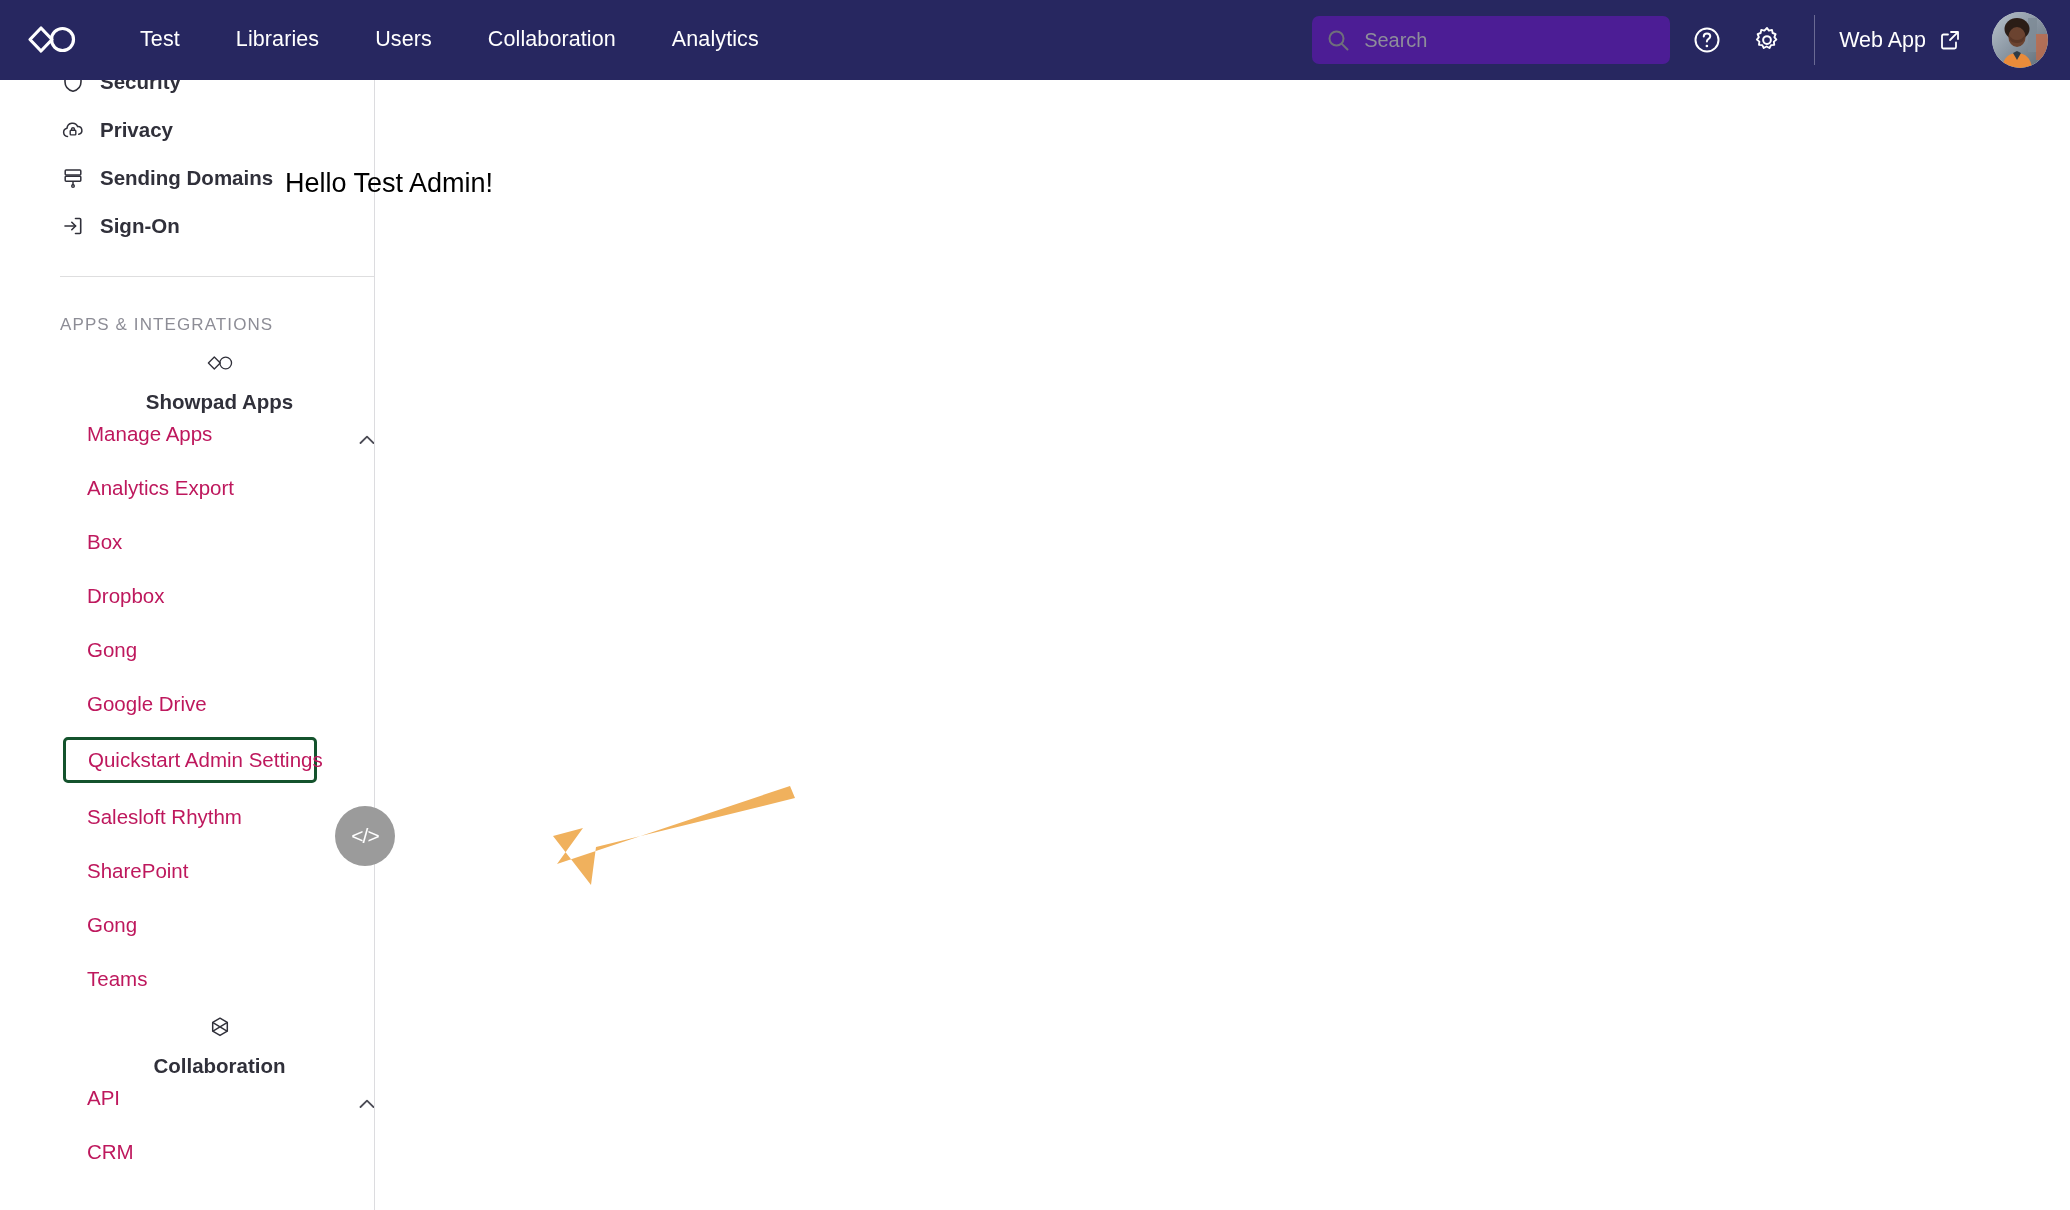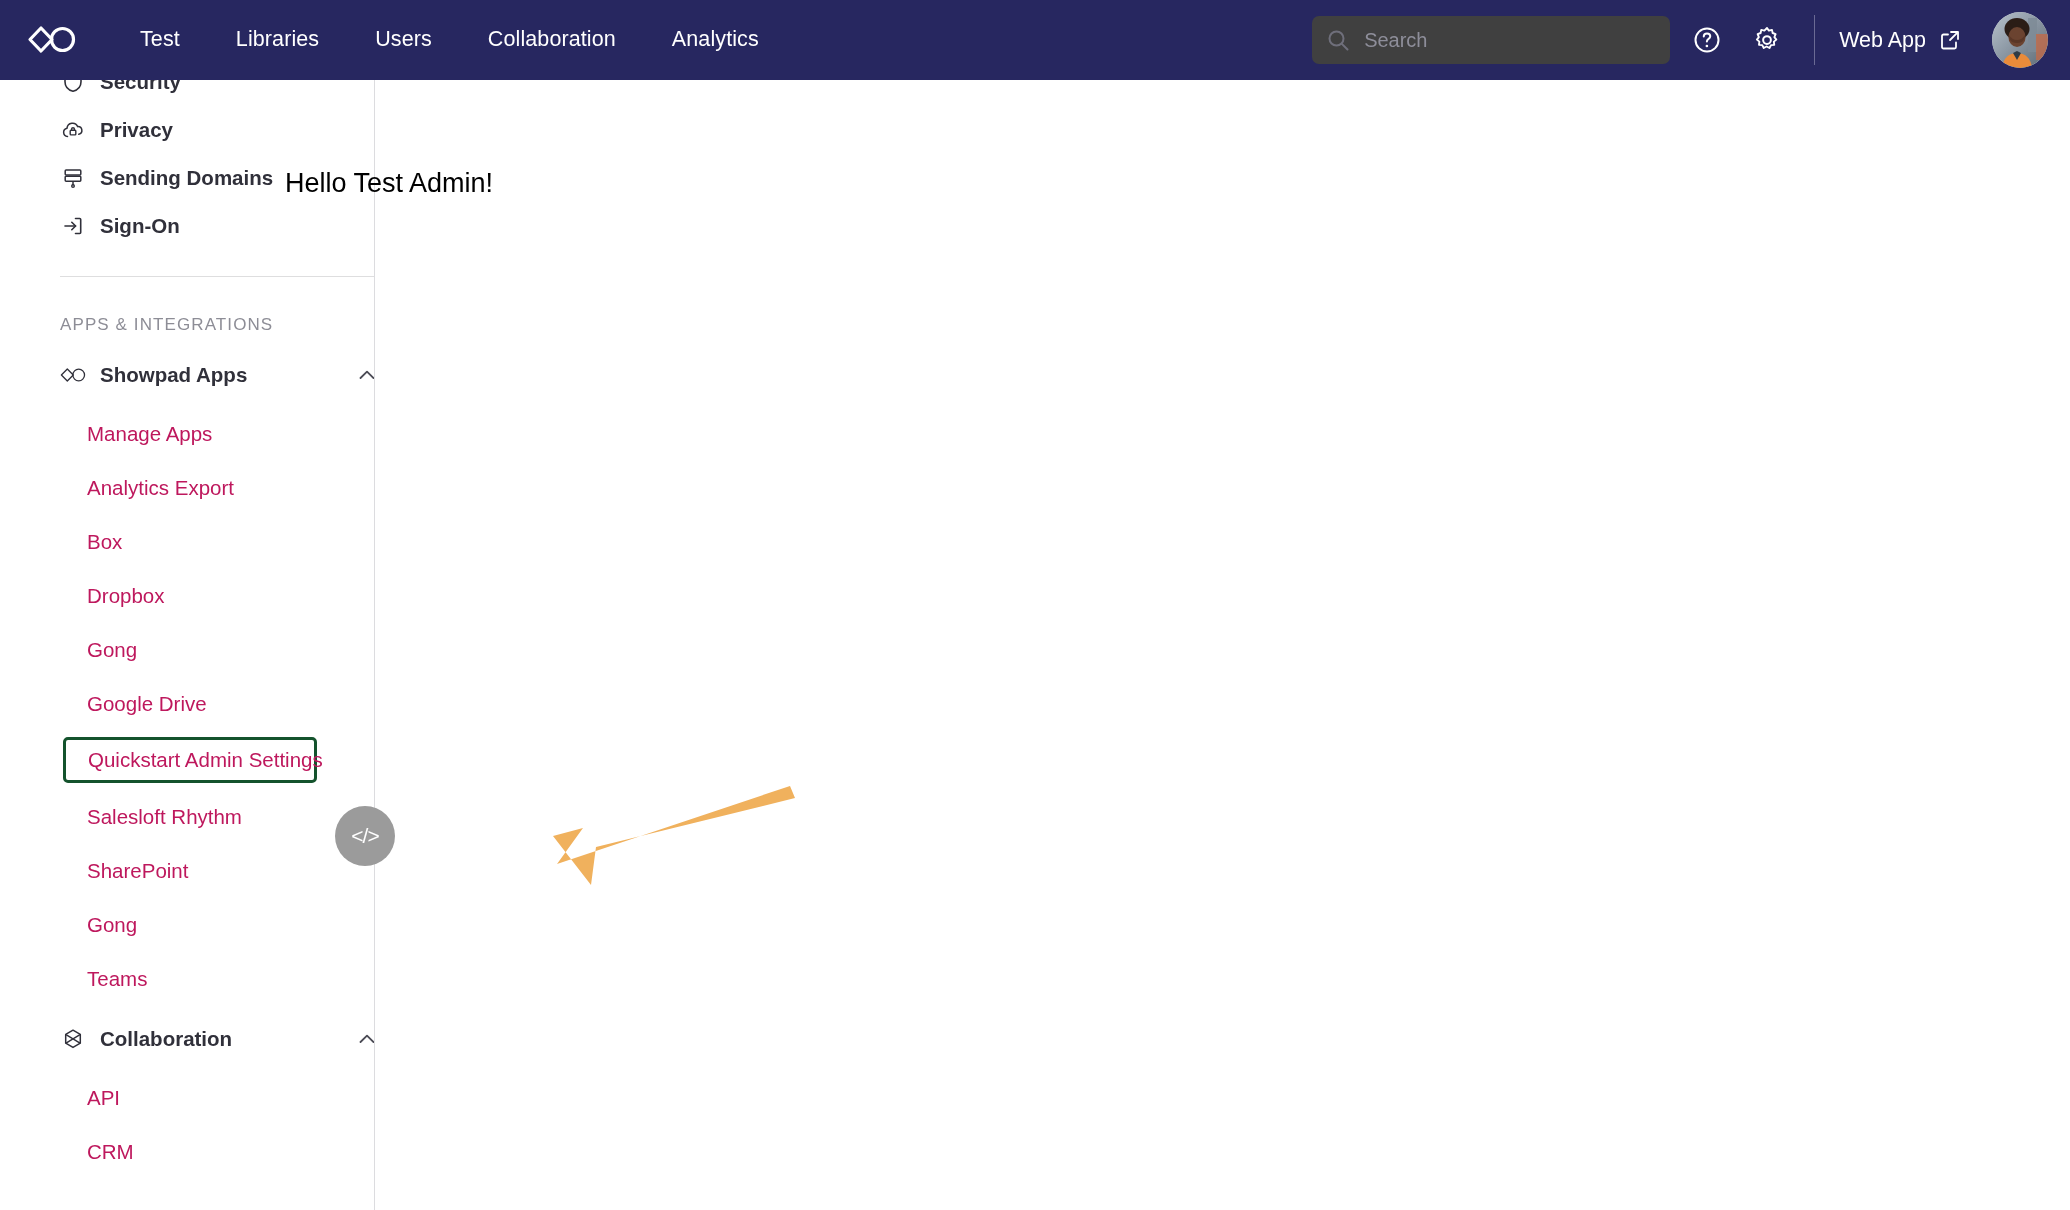--- a/index.html
+++ b/index.html
@@ -26,21 +26,21 @@
   .nav-link {
     color: #ffffff; font-size: 21.5px; line-height: 1;
     padding: 0 28px; cursor: pointer; white-space: nowrap;
     letter-spacing: 0.1px;
   }
   .nav-right {
     margin-left: auto; display: flex; align-items: center; height: 100%;
     padding-right: 22px;
   }
   .search-box {
-    width: 358px; height: 48px; background: #404040;
+    width: 358px; height: 48px; background: #4c1d95;
     border-radius: 7px; display: flex; align-items: center;
     padding: 0 14px; cursor: text;
   }
   .search-icon { flex: 0 0 auto; margin-right: 14px; display: flex; }
   .search-ph { color: #8e8e9a; font-size: 20px; user-select: none; }
   .icon-btn {
     width: 46px; height: 46px; margin-left: 14px;
     display: flex; align-items: center; justify-content: center;
     cursor: pointer;
   }
@@ -84,21 +84,21 @@
     margin: 26px 25px 0 25px;
   }
   .side-section-title {
     font-size: 17px; color: #8d8d96; letter-spacing: 1.1px;
     padding: 38px 0 0 25px; font-weight: normal; white-space: nowrap;
   }
 
   .group-head {
     display: flex; align-items: center;
     height: 50px; margin-top: 15px; padding-left: 25px; padding-right: 30px;
-    cursor: pointer; gap: 14px;
+    cursor: pointer; gap: 14px; flex-direction: column;
   }
   .group-head .lbl { font-size: 20.5px; color: #30303a; font-weight: bold; }
   .group-head .chev { margin-left: auto; display: flex; }
 
   .sub-item {
     display: flex; align-items: center;
     height: 41px; margin-top: 13px; padding-left: 52px;
     cursor: pointer;
   }
   .sub-item .lbl { font-size: 20.5px; color: #be185d; white-space: nowrap; }

